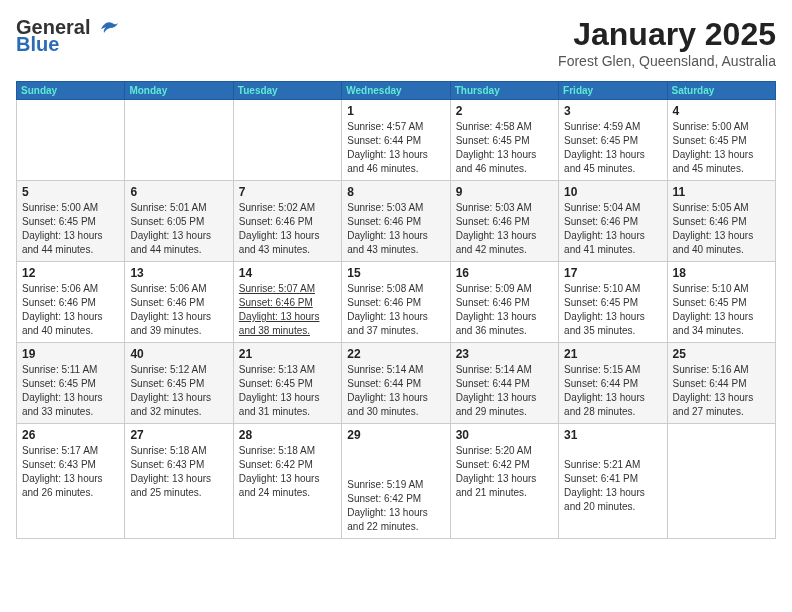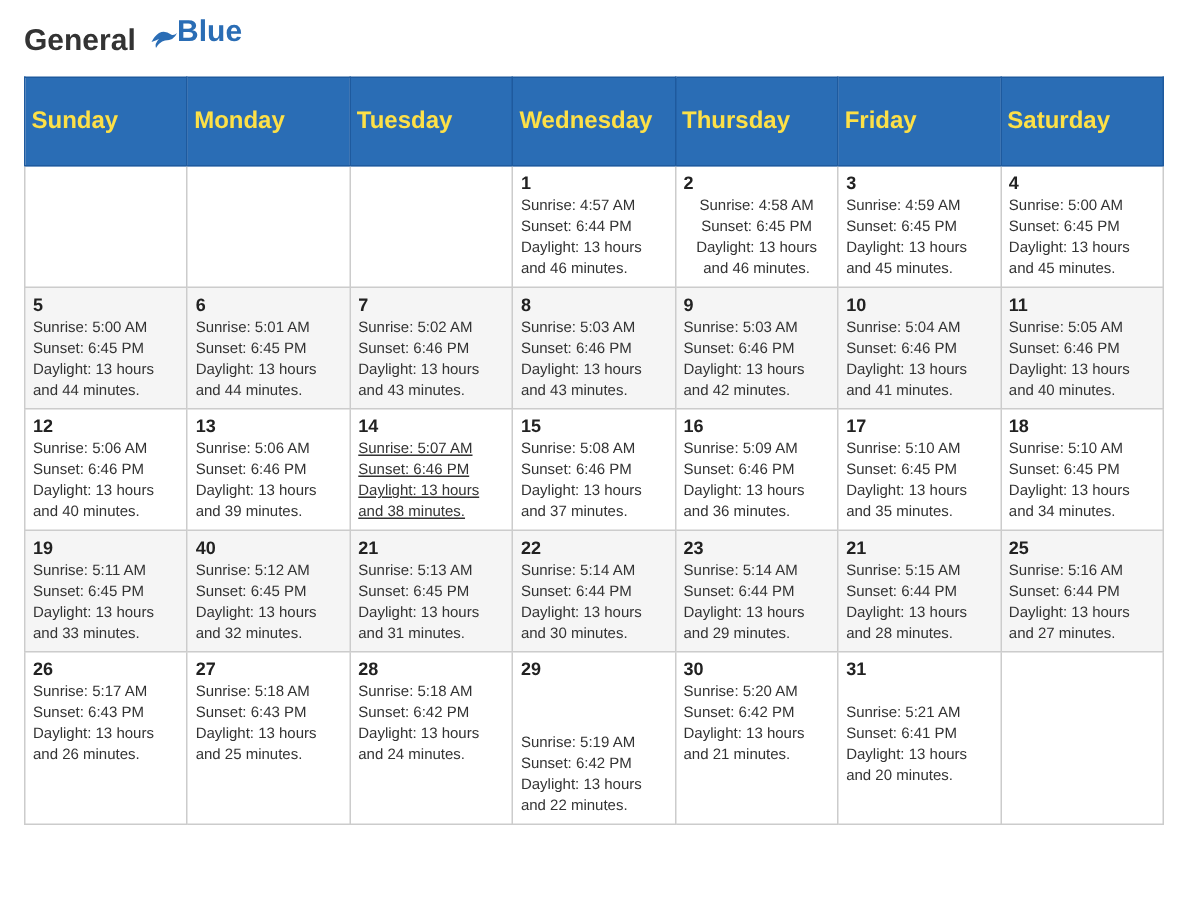--- a/index.html
+++ b/index.html
@@ -11,21 +11,21 @@
       padding: 16px;
     }
     .header {
       display: flex;
       justify-content: space-between;
       align-items: flex-start;
       margin-bottom: 12px;
     }
     .logo {
       display: flex;
-      flex-direction: row;
+      flex-direction: column;
       align-items: flex-start;
     }
     .title-area {
       text-align: right;
     }
     .month-year {
       font-size: 32px;
       font-weight: bold;
       color: #222;
     }
@@ -33,24 +33,24 @@
       font-size: 14px;
       color: #555;
     }
     .calendar {
       width: 100%;
       border-collapse: collapse;
       border: 1px solid #bbb;
     }
     .calendar th {
       background: #2a6db5;
-      color: #fde047;
-      font-size: 16px;
+      color: #5eead4;
+      font-size: 10px;
       font-weight: bold;
-      padding: 20px 4px;
+      padding: 3px 4px;
       text-align: left;
       border: 1px solid #1e5a9e;
     }
     .calendar td {
       border: 1px solid #ccc;
       vertical-align: top;
       padding: 4px 5px;
       font-size: 10.5px;
       color: #333;
       width: 108px;
@@ -89,20 +89,22 @@
     <div class="logo-wrap">
       <span style="font-size:20px; font-weight:bold; color:#333;">General
         <svg width="22" height="16" viewBox="0 0 22 16" style="vertical-align:middle; display:inline-block;">
           <path d="M10 2 Q14 0 18 3 Q20 4 22 2 Q20 7 14 7 Q10 8 8 12 Q7 9 10 6 Q8 7 5 8 Q7 4 10 2Z" fill="#2a6db5"></path>
         </svg>
       </span>
     </div>
     <span style="font-size:20px; font-weight:bold; color:#2a6db5; margin-top:-6px;">Blue</span>
   </div>
   <div class="title-area">
+    <div class="month-year">January 2025</div>
+    <div class="location">Forest Glen, Queensland, Australia</div>
   </div>
 </div>
 
 <table class="calendar">
   <thead>
     <tr>
     <th>Sunday</th>
         <th>Monday</th>
         <th>Tuesday</th>
         <th>Wednesday</th>
@@ -118,21 +120,21 @@
         <td class="empty-cell"></td>
         <td>
           <span class="day-number">1</span>
           <div class="day-info" style="white-space: pre-line;">Sunrise: 4:57 AM
 Sunset: 6:44 PM
 Daylight: 13 hours
 and 46 minutes.</div>
         </td>
         <td>
           <span class="day-number">2</span>
-          <div class="day-info" style="white-space: pre-line; text-align: center;">Sunrise: 4:58 AM
+          <div class="day-info" style="white-space: pre-line;">Sunrise: 4:58 AM
 Sunset: 6:45 PM
 Daylight: 13 hours
 and 46 minutes.</div>
         </td>
         <td>
           <span class="day-number">3</span>
           <div class="day-info" style="white-space: pre-line;">Sunrise: 4:59 AM
 Sunset: 6:45 PM
 Daylight: 13 hours
 and 45 minutes.</div>
@@ -149,21 +151,21 @@
         <td>
           <span class="day-number">5</span>
           <div class="day-info" style="white-space: pre-line;">Sunrise: 5:00 AM
 Sunset: 6:45 PM
 Daylight: 13 hours
 and 44 minutes.</div>
         </td>
         <td>
           <span class="day-number">6</span>
           <div class="day-info" style="white-space: pre-line;">Sunrise: 5:01 AM
-Sunset: 6:45 PM
+Sunset: 6:05 PM
 Daylight: 13 hours
 and 44 minutes.</div>
         </td>
         <td>
           <span class="day-number">7</span>
           <div class="day-info" style="white-space: pre-line;">Sunrise: 5:02 AM
 Sunset: 6:46 PM
 Daylight: 13 hours
 and 43 minutes.</div>
         </td>

